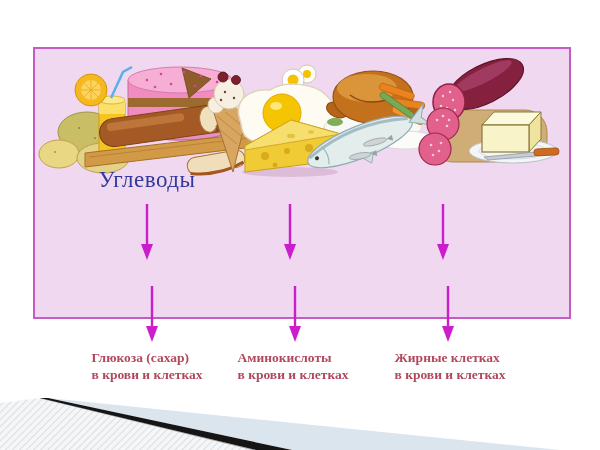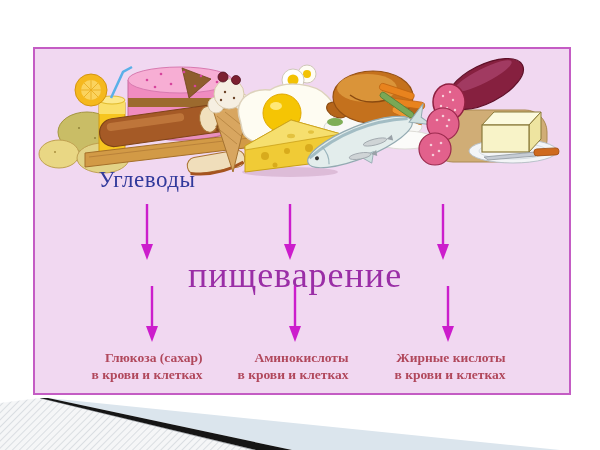--- a/index.html
+++ b/index.html
@@ -1,34 +1,34 @@
 <!DOCTYPE html>
 <html><head>
 <meta charset="utf-8">
 <style>
   html,body{margin:0;padding:0;}
   body{width:600px;height:450px;background:#ffffff;overflow:hidden;
        font-family:"Liberation Serif","DejaVu Serif",serif;}
   .screen{position:relative;width:600px;height:450px;background:#ffffff;overflow:hidden;}
 
-  .slide{position:absolute;left:33px;top:47px;width:538px;height:348px;
+  .slide{position:absolute;left:33px;top:47px;width:538px;height:272px;
          box-sizing:border-box;background:#f1d8f1;border:2px solid #c45cc4;}
 
   .foods-svg{position:absolute;left:0;top:1px;width:536px;height:130px;}
 
   .glabel{position:absolute;transform:translateX(-50%);white-space:nowrap;
           font-size:23px;color:#31399b;letter-spacing:0.5px;}
 
   .arrow{position:absolute;width:14px;height:56px;}
 
   .digestion{position:absolute;transform:translateX(-50%);white-space:nowrap;
              font-size:36px;color:#9a2ea6;letter-spacing:1px;}
 
   .result{position:absolute;transform:translateX(-50%);white-space:nowrap;
-          font-size:13.5px;font-weight:bold;color:#b1485c;text-align:right;line-height:1.25;}
+          font-size:13.5px;font-weight:bold;color:#b1485c;text-align:left;line-height:1.25;}
 
   .deco-svg{position:absolute;left:0;top:398px;width:600px;height:52px;}
 </style>
 </head>
 <body>
 
 <div class="screen">
 
   <div class="slide">
 
@@ -220,21 +220,20 @@
     </svg>
     <svg class="arrow" style="left:248px; top:155px;" viewBox="0 0 14 56">
       <line x1="7" y1="0" x2="7" y2="42" stroke="#cc1dcc" stroke-width="2.4"></line>
         <polygon points="1,40 13,40 7,56" fill="#cc1dcc"></polygon>
     </svg>
     <svg class="arrow" style="left:401px; top:155px;" viewBox="0 0 14 56">
       <line x1="7" y1="0" x2="7" y2="42" stroke="#cc1dcc" stroke-width="2.4"></line>
         <polygon points="1,40 13,40 7,56" fill="#cc1dcc"></polygon>
     </svg>
 
-    <div class="digestion" style="left:260px; top:205px;">пищеварение</div>
 
     <svg class="arrow" style="left:110px; top:237px;" viewBox="0 0 14 56">
       <line x1="7" y1="0" x2="7" y2="42" stroke="#cc1dcc" stroke-width="2.4"></line>
         <polygon points="1,40 13,40 7,56" fill="#cc1dcc"></polygon>
     </svg>
     <svg class="arrow" style="left:253px; top:237px;" viewBox="0 0 14 56">
       <line x1="7" y1="0" x2="7" y2="42" stroke="#cc1dcc" stroke-width="2.4"></line>
         <polygon points="1,40 13,40 7,56" fill="#cc1dcc"></polygon>
     </svg>
     <svg class="arrow" style="left:406px; top:237px;" viewBox="0 0 14 56">
@@ -244,21 +243,21 @@
 
     <div class="result" style="left:112px; top:301px;">
       <span>Глюкоза (сахар)</span><br>
       <span>в крови и клетках</span>
     </div>
     <div class="result" style="left:258px; top:301px;">
       <span>Аминокислоты</span><br>
       <span>в крови и клетках</span>
     </div>
     <div class="result" style="left:415px; top:301px;">
-      <span>Жирные кислоты</span><br>
+      <span>Жирные клетках</span><br>
       <span>в крови и клетках</span>
     </div>
 
   </div>
 
   <svg class="deco-svg" viewBox="0 0 600 52">
     <defs>
       <pattern id="pinstripe" width="5" height="5" patternUnits="userSpaceOnUse" patternTransform="rotate(45)">
         <rect width="5" height="5" fill="#f5f6f7"></rect>
         <line x1="0" y1="0" x2="0" y2="5" stroke="#c9cfd5" stroke-width="1.2"></line>

